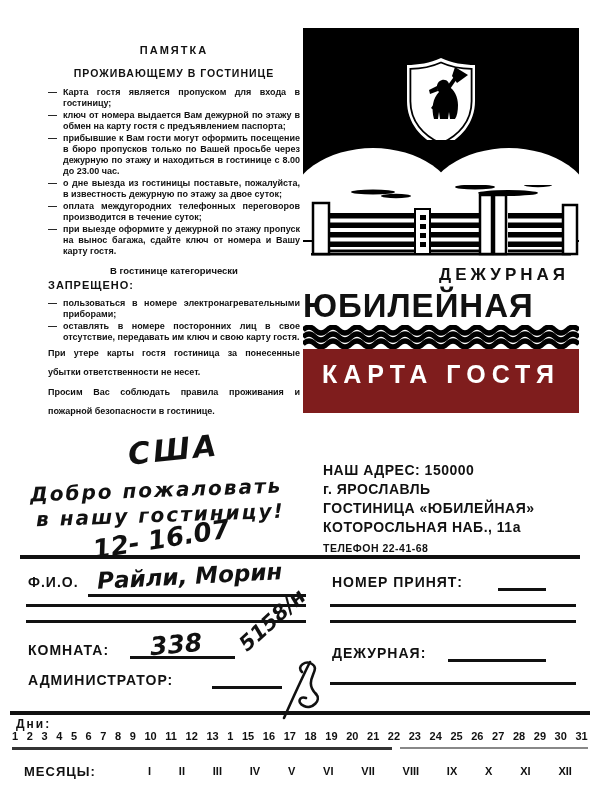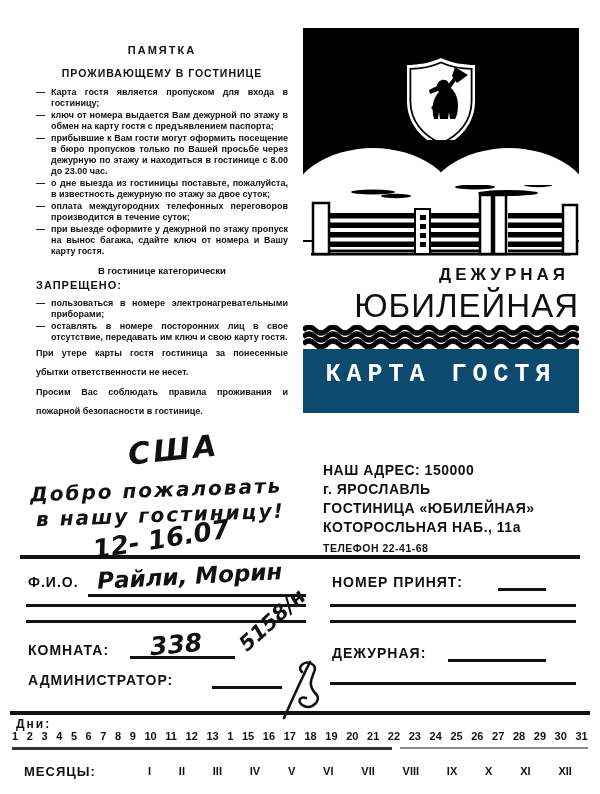--- a/index.html
+++ b/index.html
@@ -2,41 +2,41 @@
 <html><head>
 <meta charset="utf-8">
 <style>
   html,body{margin:0;padding:0;background:#888;}
   .page{
     position:relative;width:600px;height:794px;background:#ffffff;
     margin:0 auto;overflow:hidden;
     font-family:"Liberation Sans",sans-serif;color:#111;
   }
   
-  .memo{position:absolute;left:36px;top:44px;width:252px;font-weight:bold;}
+  .memo{position:absolute;left:48px;top:44px;width:252px;font-weight:bold;}
   .memo-title{text-align:center;font-size:11px;letter-spacing:2px;}
   .memo-sub{text-align:center;font-size:10.5px;letter-spacing:1px;margin-top:11px;margin-bottom:8px;}
   .rule-list{margin:0;padding:0;list-style:none;font-size:9px;line-height:11px;text-align:justify;}
   .rule-list li{position:relative;padding-left:15px;margin:0 0 1px 0;}
   .rule-list li::before{content:"—";position:absolute;left:0;top:0;}
   .memo-center{text-align:center;font-size:9.5px;margin-top:8px;}
   .memo-forbid{text-align:left;font-size:11px;letter-spacing:1px;margin:3px 0 7px 0;}
   .memo-par{font-size:9px;line-height:19px;text-align:justify;margin:1px 0 0 0;}
   
   .card{position:absolute;left:303px;top:28px;width:276px;height:386px;background:#fff;}
   .card-top{height:112px;background:#000;position:relative;}
   .shield{position:absolute;left:50%;top:28px;transform:translateX(-50%);}
   .arc-zone{height:45px;background:#000;position:relative;overflow:hidden;}
   .arc{position:absolute;width:168px;height:118px;background:#fff;border-radius:50%;top:8px;}
   .arc.l{left:-14px;} .arc.r{right:-14px;}
   .bldg{display:block;margin-top:-2px;}
   .hotel-label{font-size:17px;font-weight:bold;letter-spacing:4px;text-align:right;padding-right:10px;margin-top:2px;}
-  .hotel-name{font-size:33px;font-weight:normal;letter-spacing:1px;text-align:right;white-space:nowrap;margin-top:2px;}
+  .hotel-name{font-size:33px;font-weight:bold;letter-spacing:1px;text-align:left;white-space:nowrap;margin-top:2px;}
   .waves{display:block;}
-  .card-band{background:#0c4a6e;height:64px;color:#fff;text-align:center;font-family:Liberation Mono, monospace;}
+  .card-band{background:#7f1d1d;height:64px;color:#fff;text-align:center;}
   .card-band .t{font-size:25px;font-weight:bold;letter-spacing:6px;padding-top:11px;white-space:nowrap;}
   
   .hw{font-family:"DejaVu Sans",sans-serif;font-style:italic;position:absolute;white-space:nowrap;}
   .hw-country{left:128px;top:432px;font-size:30px;font-weight:bold;transform:rotate(-6deg);letter-spacing:3px;}
   .hw-wel1{left:30px;top:478px;font-size:20px;font-weight:bold;letter-spacing:2px;transform:rotate(-2deg);}
   .hw-wel2{left:36px;top:503px;font-size:20px;font-weight:bold;letter-spacing:2px;transform:rotate(-2deg);}
   .hw-dates{left:92px;top:524px;font-size:26px;font-weight:bold;transform:rotate(-9deg);}
   .hw-name{left:97px;top:563px;font-size:23px;font-weight:bold;transform:rotate(-3deg);}
   .hw-room{left:150px;top:630px;font-size:25px;font-weight:bold;transform:rotate(-5deg);}
   .hw-roomnote{left:232px;top:608px;font-size:21px;font-weight:bold;transform:rotate(-42deg);}

